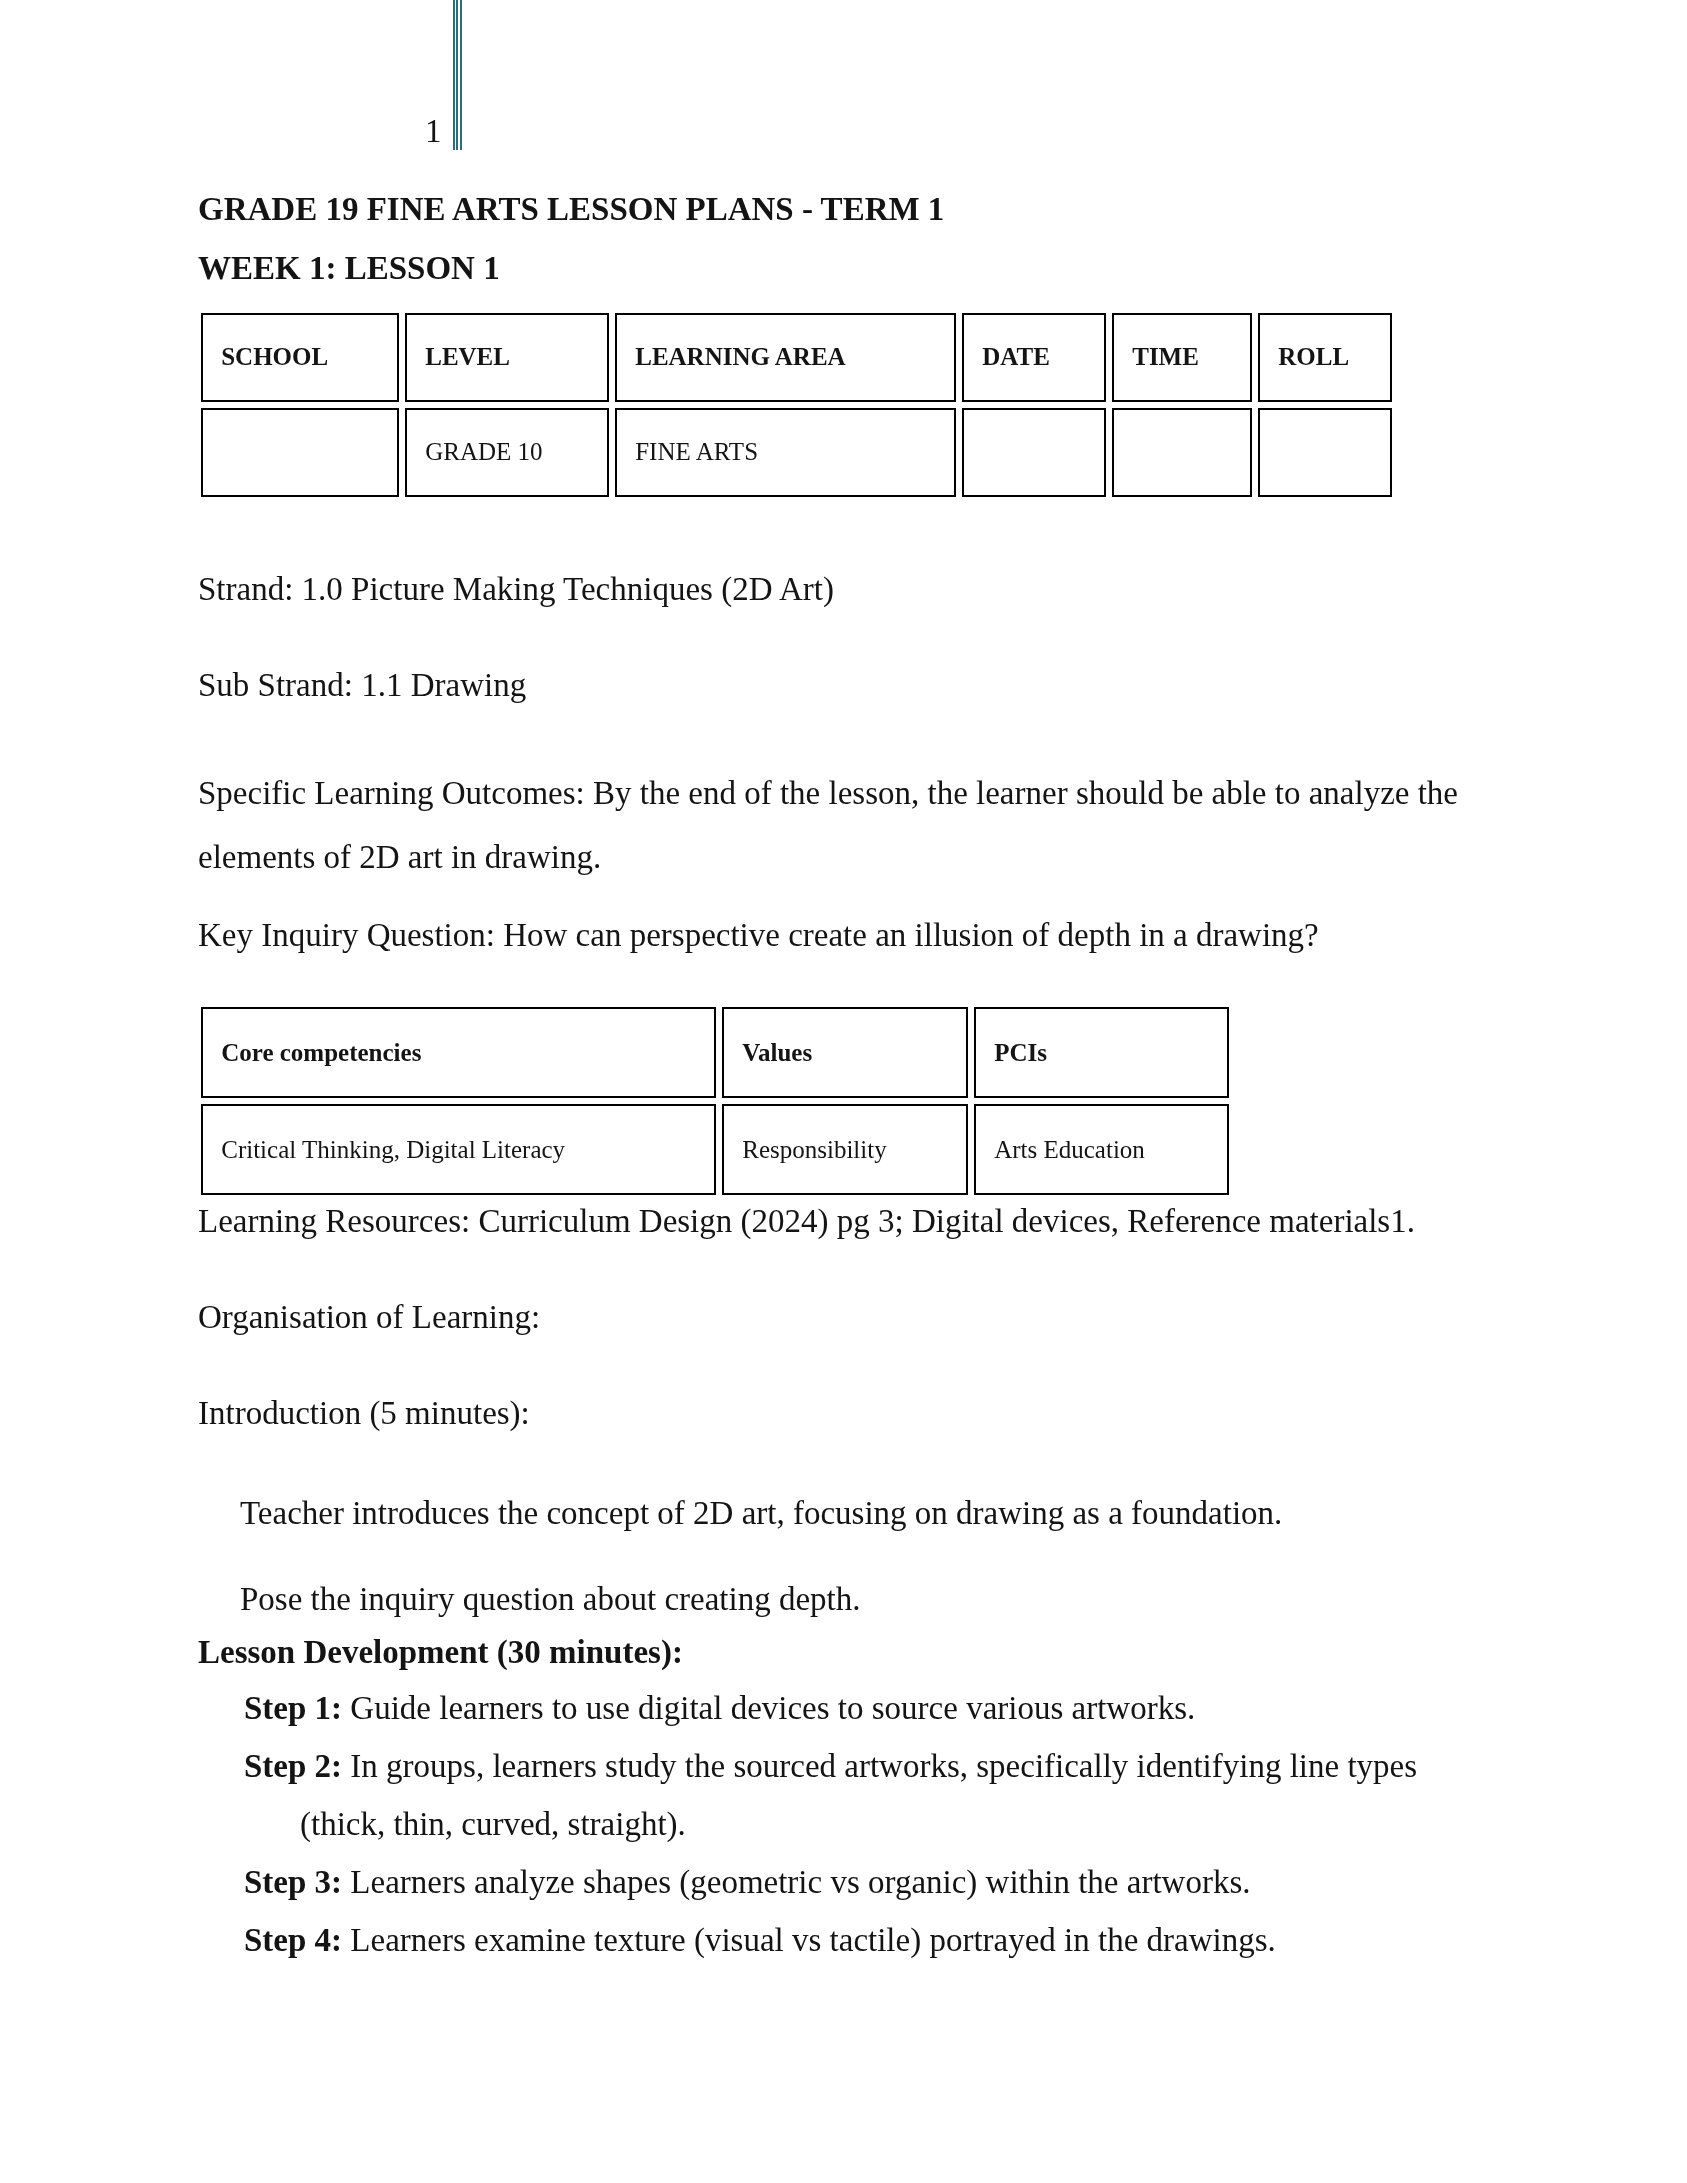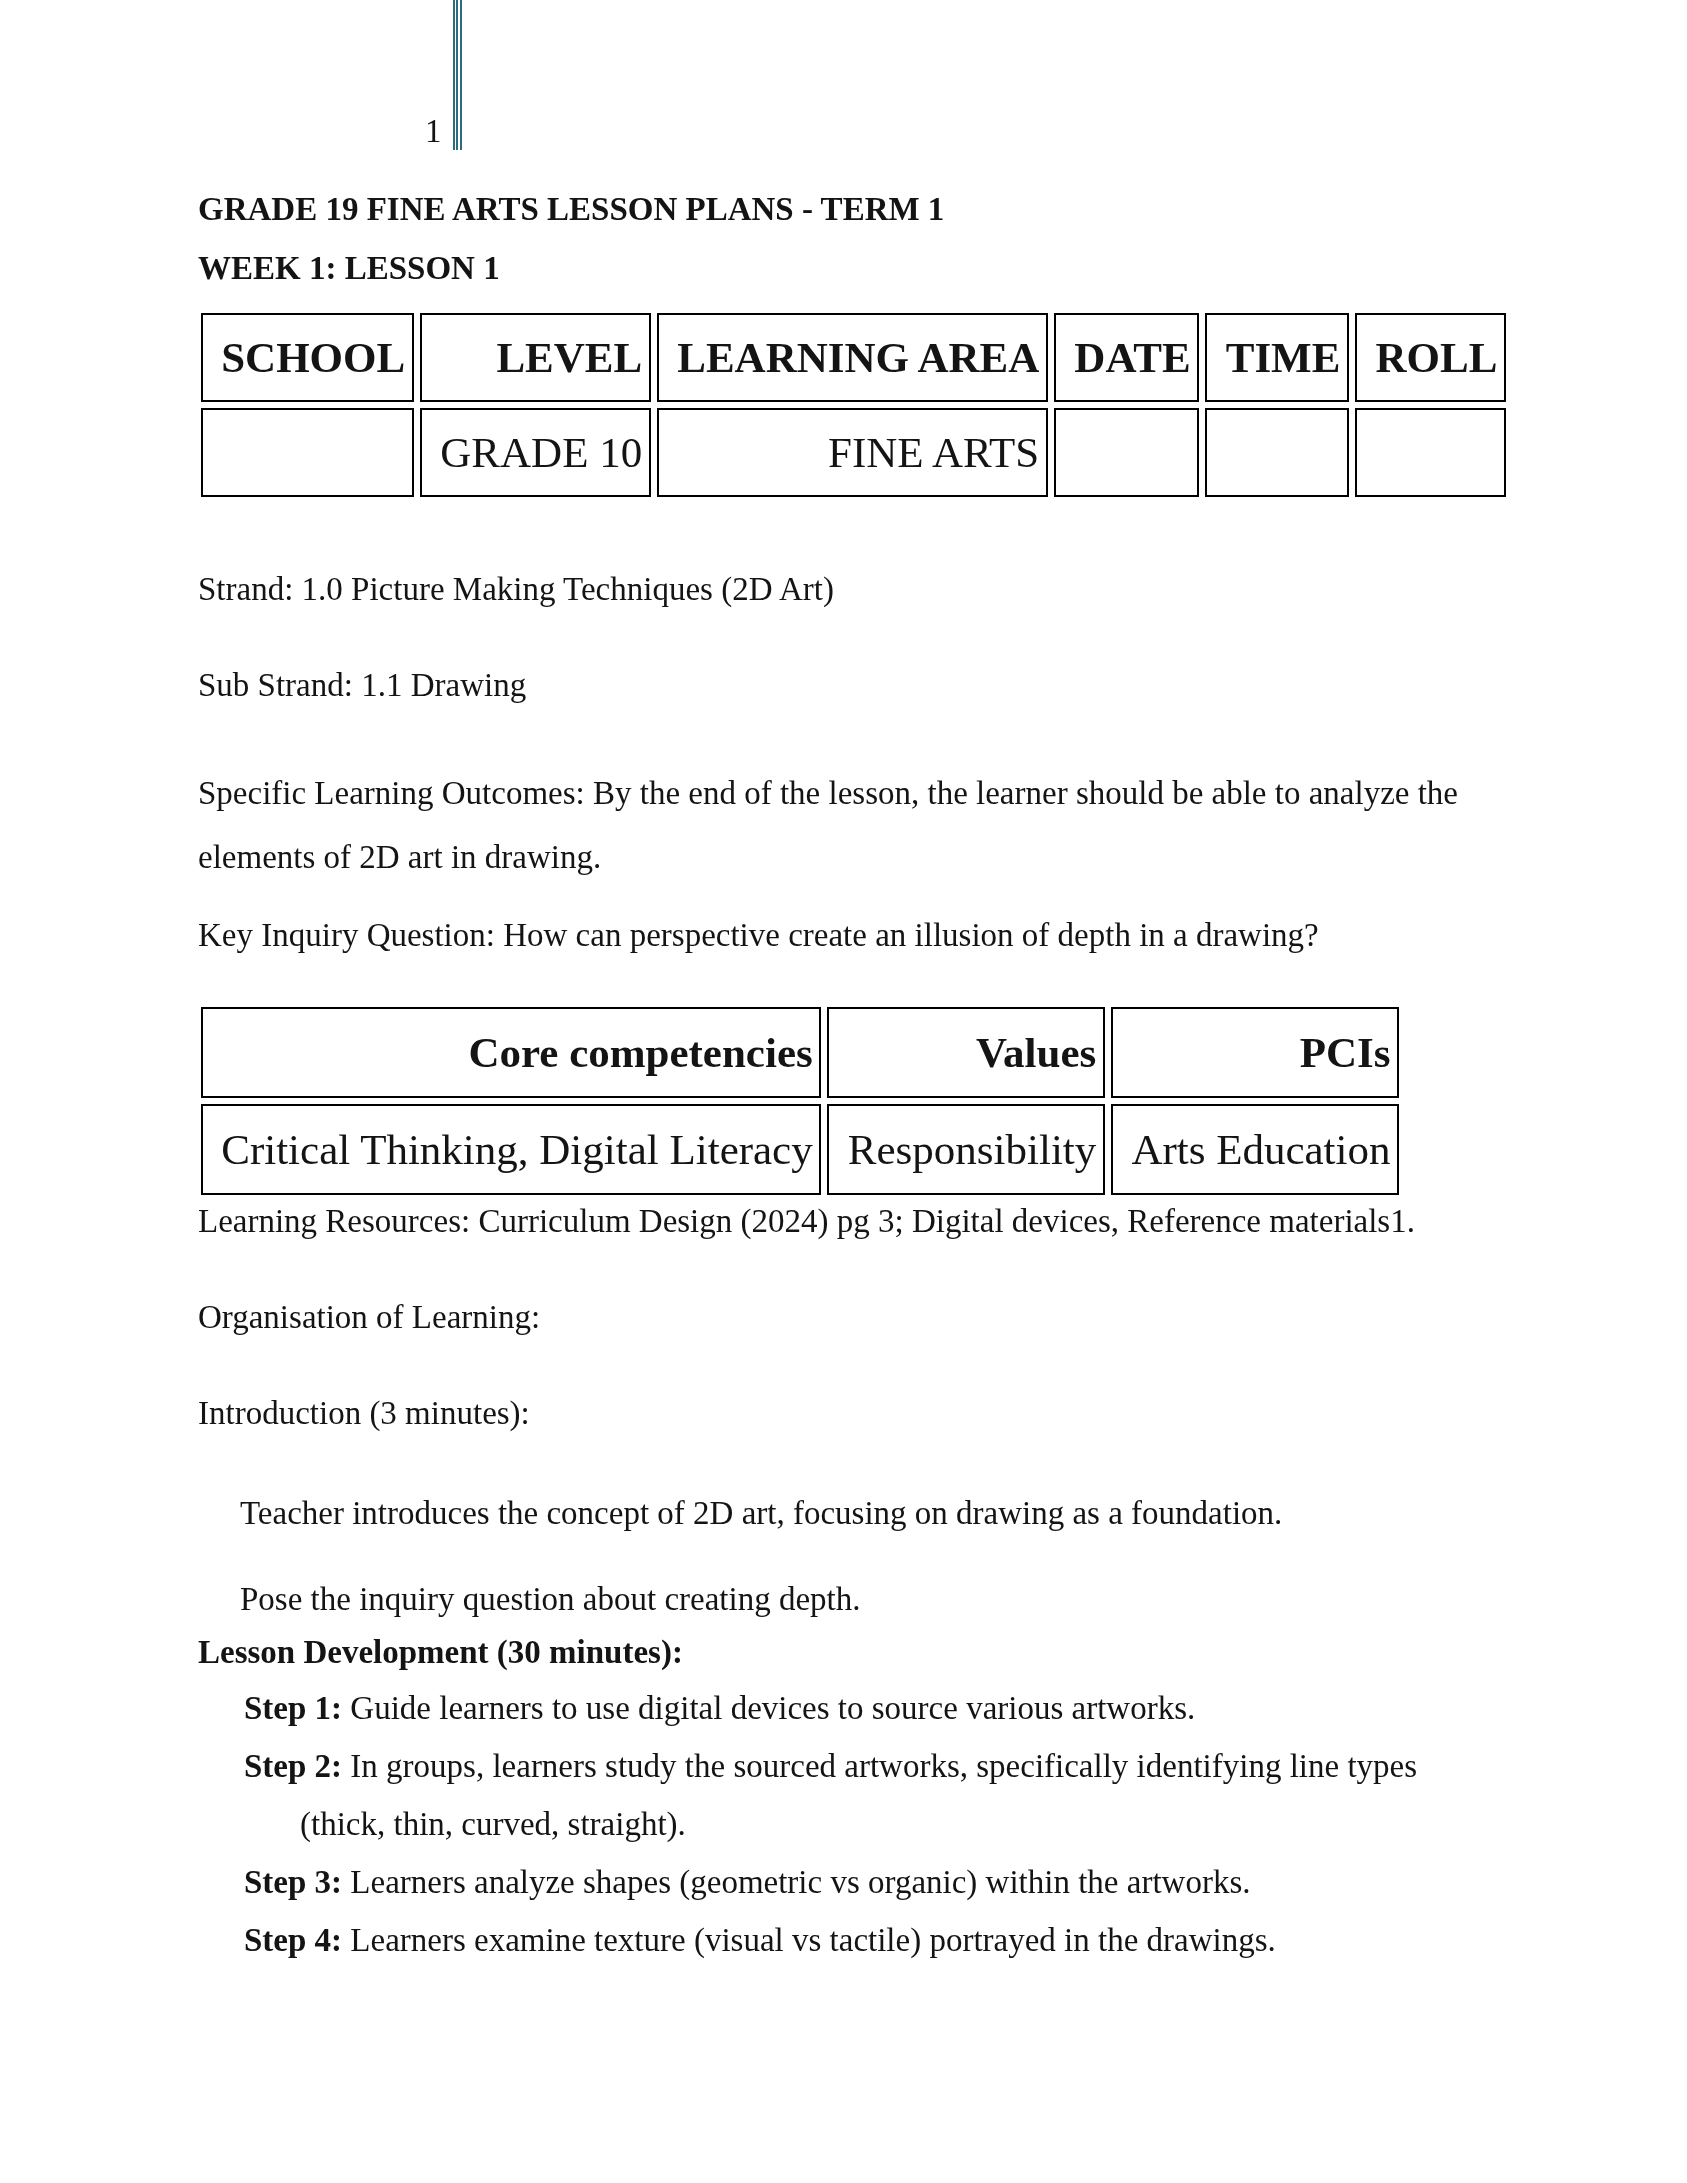--- a/index.html
+++ b/index.html
@@ -45,23 +45,23 @@
   .step { margin-left:46px; margin-bottom:18px; }
   .step-cont { margin-left:56px; margin-top:18px; }
 
   table.doc-table {
     border-collapse:separate; border-spacing:6.6px;
     margin-left:-3.3px; table-layout:fixed;
   }
   table.doc-table td, table.doc-table th {
     border:2.6px solid #000000;
     vertical-align:middle;
-    text-align:right;
+    text-align:left;
     padding:0 6.6px 0 18.5px;
-    font-size:43px;
+    font-size:25px;
     overflow:hidden;
     white-space:nowrap;
   }
   table.info-table th, table.info-table td { height:85px; }
   table.comp-table th, table.comp-table td { height:87px; }
   th { font-weight:bold; }
 </style>
 </head>
 <body>
 
@@ -124,21 +124,21 @@
       <tr>
         <td>Critical Thinking, Digital Literacy</td>
         <td>Responsibility</td>
         <td>Arts Education</td>
       </tr>
     </tbody>
       </table>
 
     <p class="line mb-learn">Learning Resources: Curriculum Design (2024) pg 3; Digital devices, Reference materials1.</p>
     <p class="line mb-85">Organisation of Learning:</p>
-    <p class="line mb-90">Introduction (3 minutes):</p>
+    <p class="line mb-90">Introduction (5 minutes):</p>
 
     <p class="line indent75 mb-teach">Teacher introduces the concept of 2D art, focusing on drawing as a foundation.</p>
     <p class="line indent75 mb-pose">Pose the inquiry question about creating depth.</p>
 
     <p class="line lesson-dev">Lesson Development (30 minutes):</p>
 
     <div class="line step"><b class="b">Step 1:</b><span> Guide learners to use digital devices to source various artworks.</span></div>
 
     <div class="line step">
       <div><b class="b">Step 2:</b><span> In groups, learners study the sourced artworks, specifically identifying line types</span></div>

